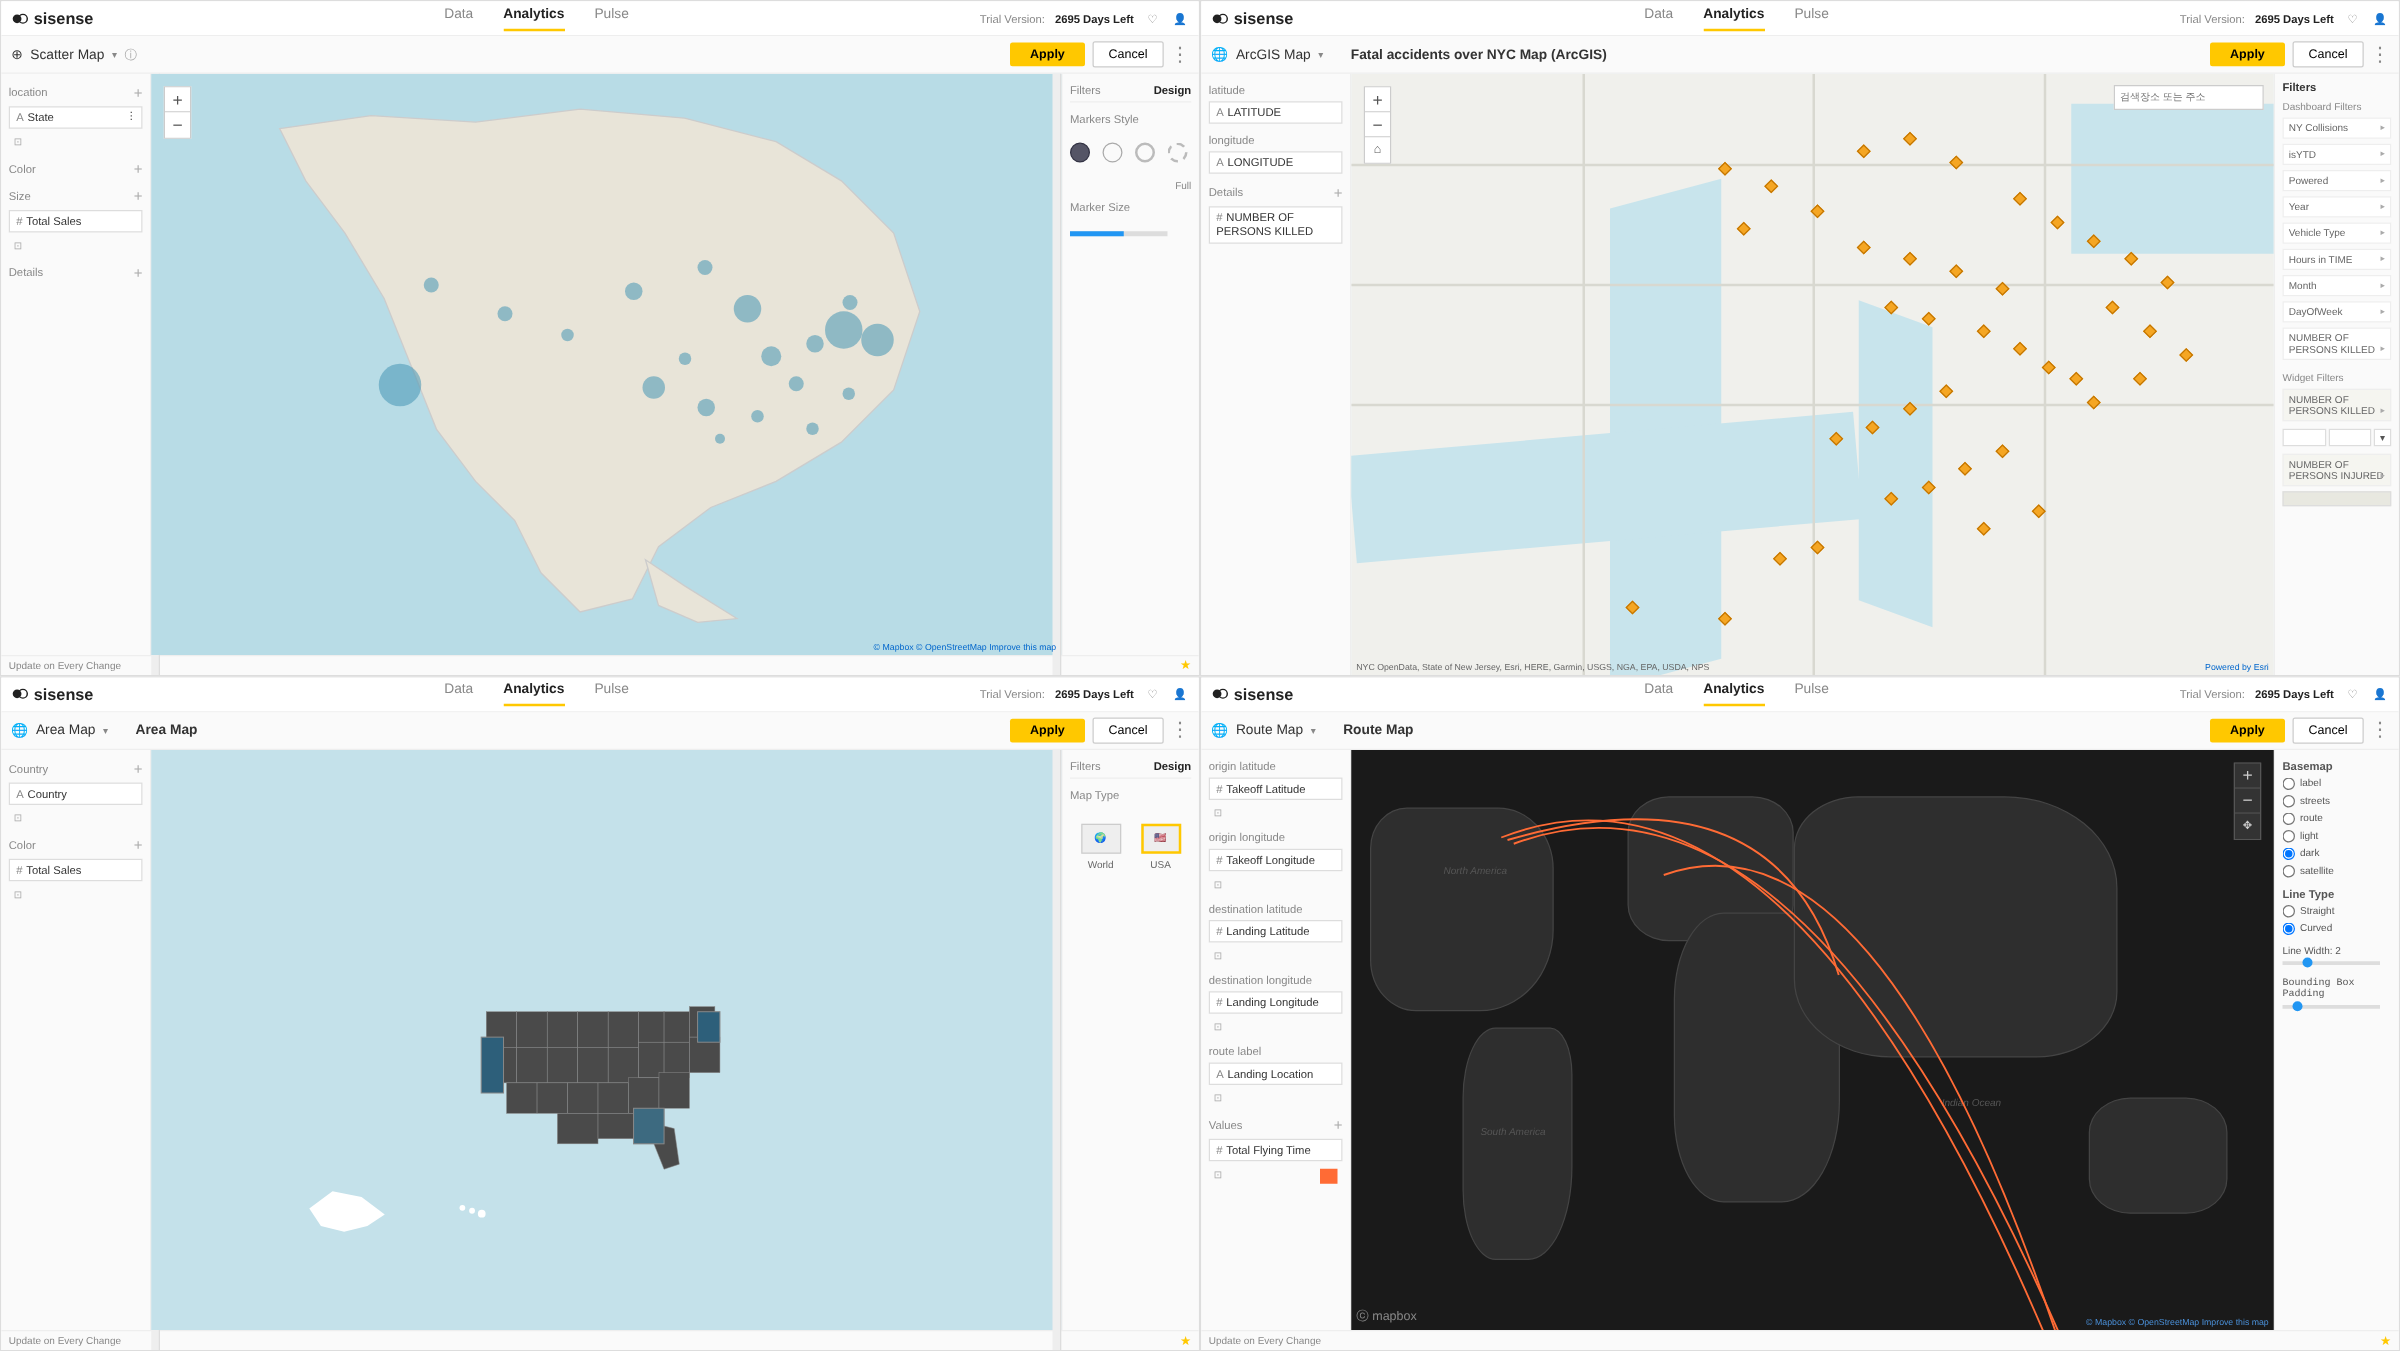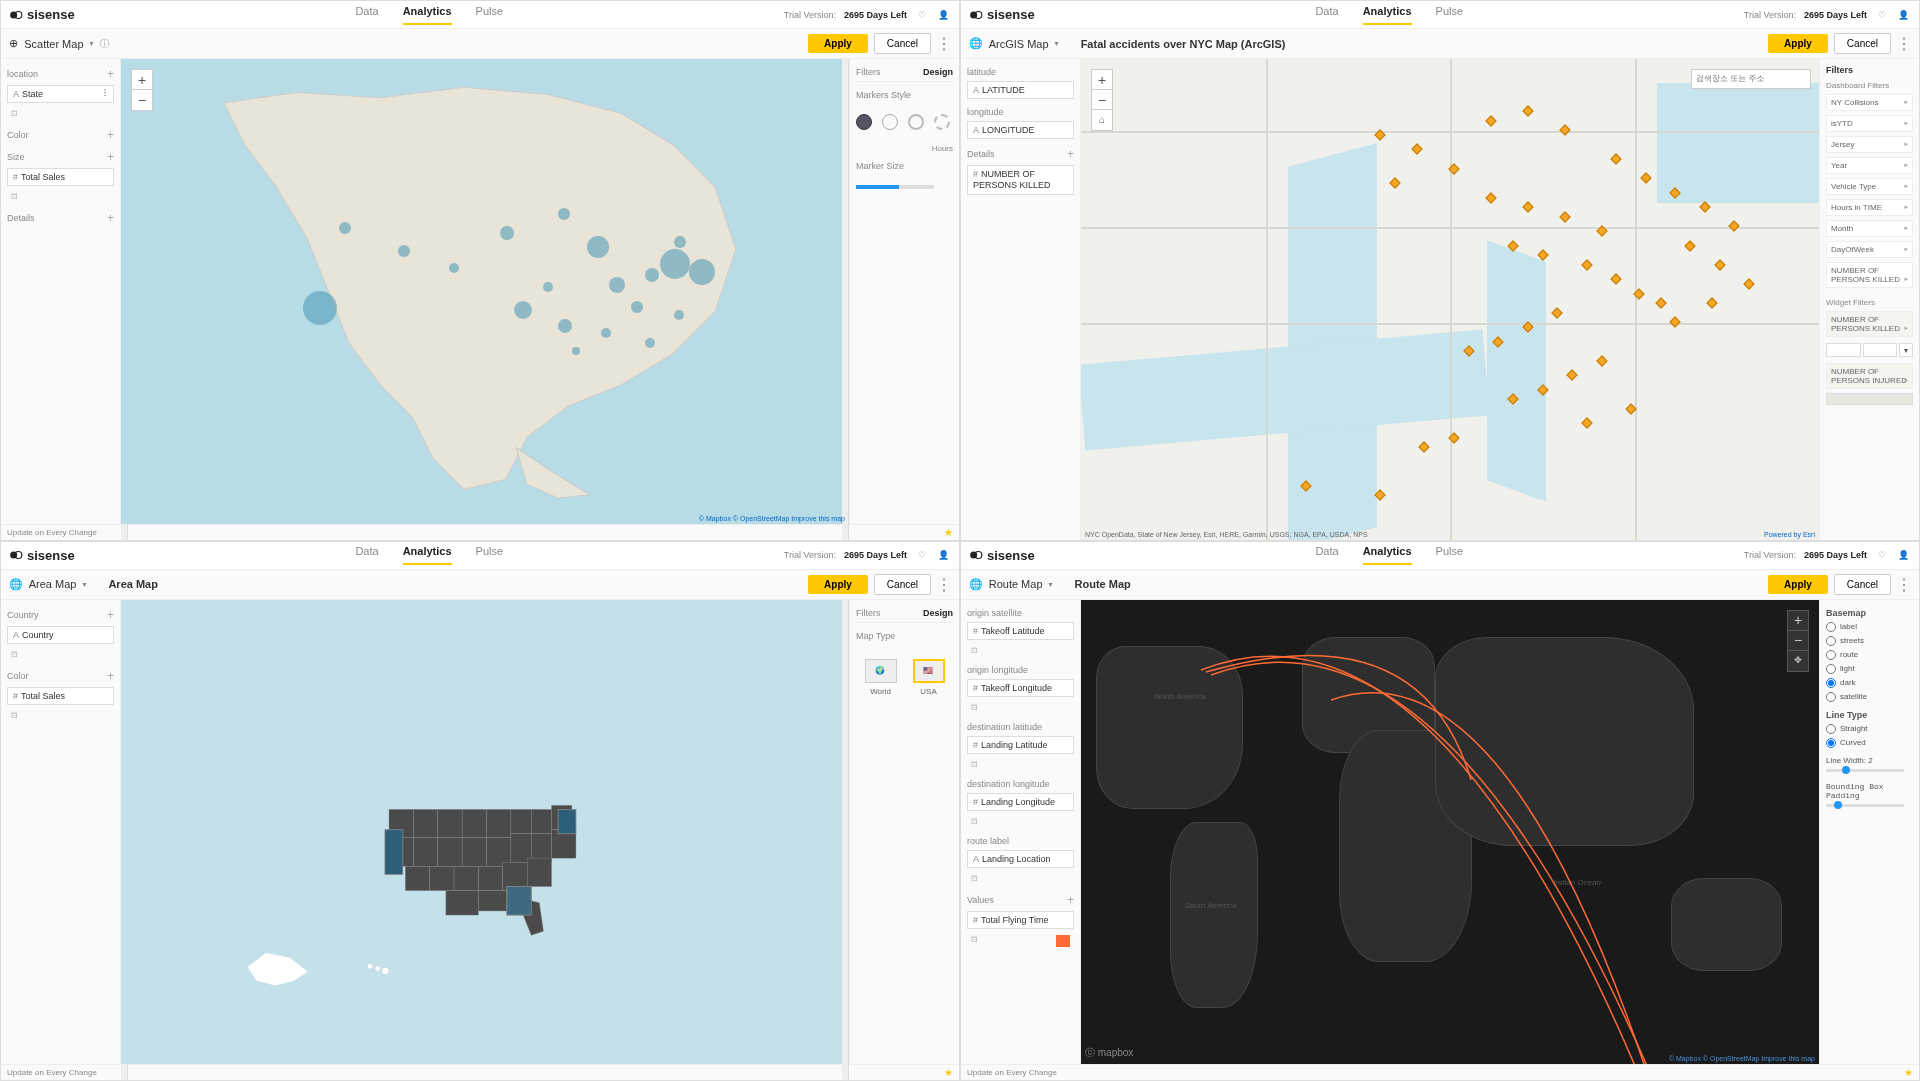--- a/index.html
+++ b/index.html
@@ -210,21 +210,21 @@
         <span>Filters</span>
         <span class="active">Design</span>
       </div>
       <div class="panel-label">Markers Style</div>
       <div class="marker-styles">
         <div class="marker-circle selected"></div>
         <div class="marker-circle" style="border-color:#aaa;"></div>
         <div class="marker-circle" style="border:2px solid #bbb;"></div>
         <div class="marker-circle" style="border:2px dashed #bbb;"></div>
       </div>
-      <div style="font-size:8px;color:#888;text-align:right;">Hours</div>
+      <div style="font-size:8px;color:#888;text-align:right;">Full</div>
       <div class="panel-label">Marker Size</div>
       <div class="slider">
             <div class="slider-fill" style="width:55%;"></div>
           </div>
     </div>
   </div>
   <div class="footer">
     <span>Update on Every Change</span>
     <span class="footer-star">★</span>
   </div>
@@ -346,21 +346,21 @@
       <div class="nyc-marker" style="top:88%;left:30%;"></div>
       <div class="nyc-marker" style="top:90%;left:40%;"></div>
       <div class="attribution-left">NYC OpenData, State of New Jersey, Esri, HERE, Garmin, USGS, NGA, EPA, USDA, NPS</div>
       <div class="attribution">Powered by Esri</div>
     </div>
     <div class="filters-panel">
       <div class="filter-title">Filters</div>
       <div style="font-size:8px;color:#888;margin-top:2px;">Dashboard Filters</div>
       <div class="filter-item">NY Collisions</div>
       <div class="filter-item">isYTD</div>
-      <div class="filter-item">Jersey</div>
+      <div class="filter-item">Powered</div>
       <div class="filter-item">Year</div>
       <div class="filter-item">Vehicle Type</div>
       <div class="filter-item">Hours in TIME</div>
       <div class="filter-item">Month</div>
       <div class="filter-item">DayOfWeek</div>
       <div class="filter-item" style="white-space:normal;">NUMBER OF PERSONS KILLED</div>
       <div style="font-size:8px;color:#888;margin-top:6px;">Widget Filters</div>
       <div class="filter-item" style="white-space:normal;background:#f5f5f0;">NUMBER OF PERSONS KILLED</div>
       <div style="display:flex;gap:2px;margin:2px 0;">
             <span style="flex:1;height:14px;background:#fff;border:1px solid #ddd;"></span>
@@ -525,21 +525,21 @@
     </div>
     <div class="toolbar-right">
       <button class="btn-apply">Apply</button>
       <button class="btn-cancel">Cancel</button>
       <span class="icon-btn">⋮</span>
     </div>
   </div>
   <div class="body">
     <div class="left-panel">
       <div class="panel-section">
-            <div class="panel-label">origin satellite</div>
+            <div class="panel-label">origin latitude</div>
             <div class="field-box"><span style="color:#888;margin-right:3px;">#</span><span>Takeoff Latitude</span></div>
             <div class="field-sub">⊡</div>
           </div>
       <div class="panel-section">
             <div class="panel-label">origin longitude</div>
             <div class="field-box"><span style="color:#888;margin-right:3px;">#</span><span>Takeoff Longitude</span></div>
             <div class="field-sub">⊡</div>
           </div>
       <div class="panel-section">
             <div class="panel-label">destination latitude</div>

